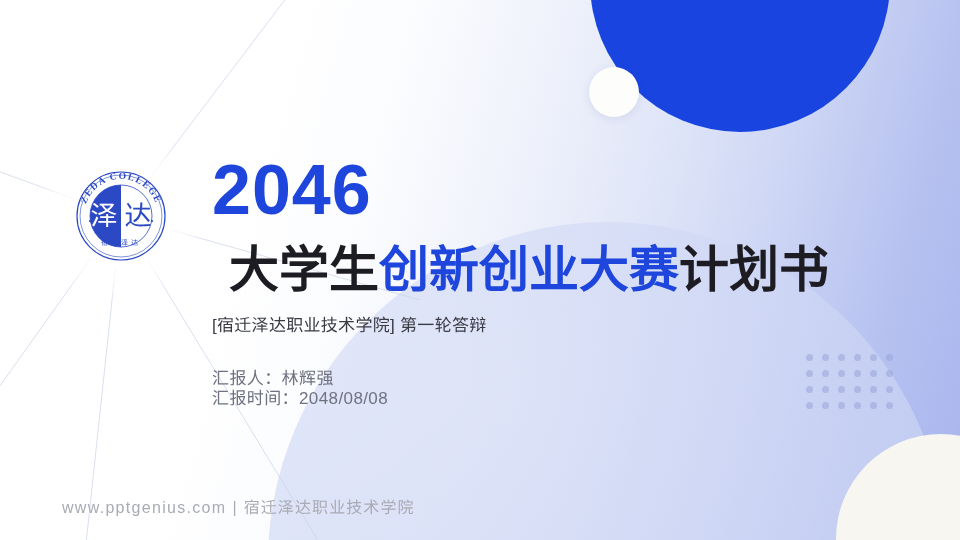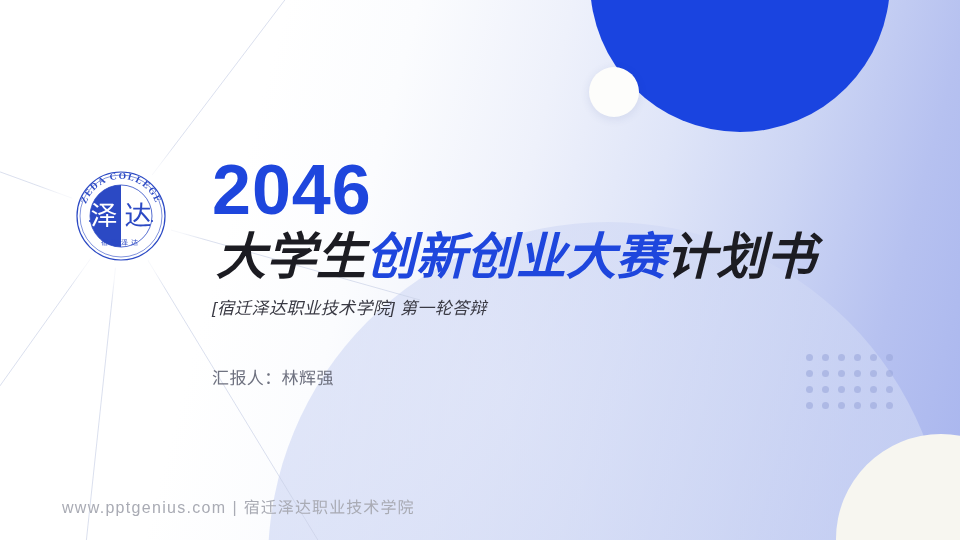--- a/index.html
+++ b/index.html
@@ -109,34 +109,32 @@
     color: #1e46dd;
     letter-spacing: 1px;
     margin: 0 0 4px 0;
     font-family: "Liberation Sans", "DejaVu Sans", sans-serif;
   }
   .headline {
     font-size: 50px;
     line-height: 56px;
     font-weight: bold;
     color: #1c1c22;
-    margin: 4px;
+    margin: 17px;
     letter-spacing: 0px;
     white-space: nowrap;
-    font-style: italic;
   }
   .headline .hl { color: #1e46dd; }
 
   .subtitle {
     margin: 13px 0 0 0;
     font-size: 17px;
     line-height: 22px;
     color: #3a3a44;
     letter-spacing: .3px;
-    font-style: italic;
   }
 
   .presenter {
     position: absolute;
     left: 212px; top: 369px;
     font-size: 17px;
     line-height: 20px;
     color: #6f7280;
     letter-spacing: .4px;
   }
@@ -238,19 +236,20 @@
   <div class="content">
     <div class="year">2046</div>
     <div class="headline">
       <span>大学生</span><span class="hl">创新创业大赛</span><span>计划书</span>
     </div>
     <div class="subtitle">[宿迁泽达职业技术学院] 第一轮答辩</div>
   </div>
 
   <div class="presenter">
     <div>汇报人：林辉强</div>
+    <div>汇报时间：2048/08/08</div>
   </div>
 
   <div class="footer">
     <span class="site">www.pptgenius.com</span><span class="sep">|</span><span>宿迁泽达职业技术学院</span>
   </div>
 
 </div>
 
 </body></html>

